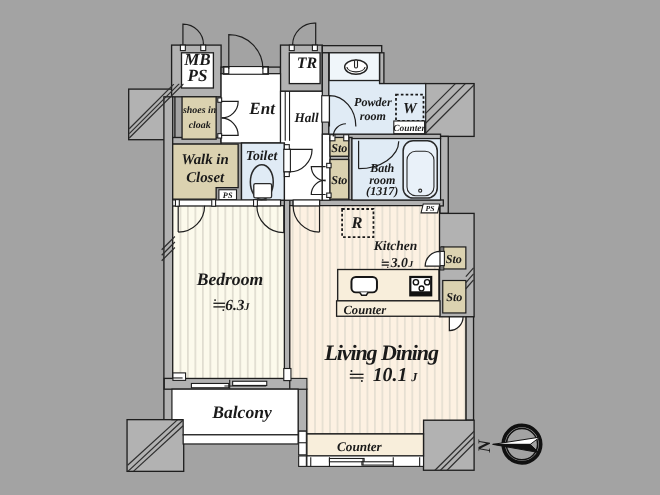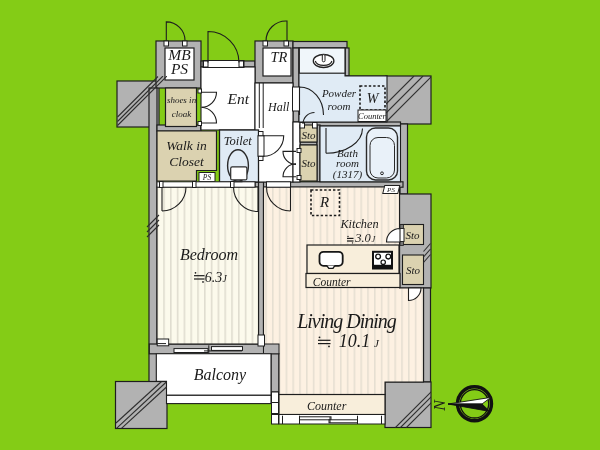--- a/index.html
+++ b/index.html
@@ -1,16 +1,16 @@
 <!DOCTYPE html>
 <html><head>
 <meta charset="utf-8">
 <style>
   html,body{margin:0;padding:0;background:#ffffff;}
-  .wrap{width:600px;height:450px;position:relative;overflow:hidden;background:#84cc16;}
+  .wrap{width:600px;height:450px;position:relative;overflow:hidden;background:#a3a3a3;font-weight:bold;}
   text{font-family:"Liberation Serif",serif;font-style:italic;fill:#1a1a1a;}
 </style>
 </head>
 <body>
 <div class="wrap">
 <svg width="600" height="450" viewBox="0 0 600 450" xmlns="http://www.w3.org/2000/svg">
 <defs>
   <pattern id="fl" width="6.8" height="12" patternUnits="userSpaceOnUse">
     <rect width="6.8" height="12" fill="#fcfaec"></rect>
     <rect x="0" y="0" width="1.6" height="12" fill="#e0ddd0"></rect>

